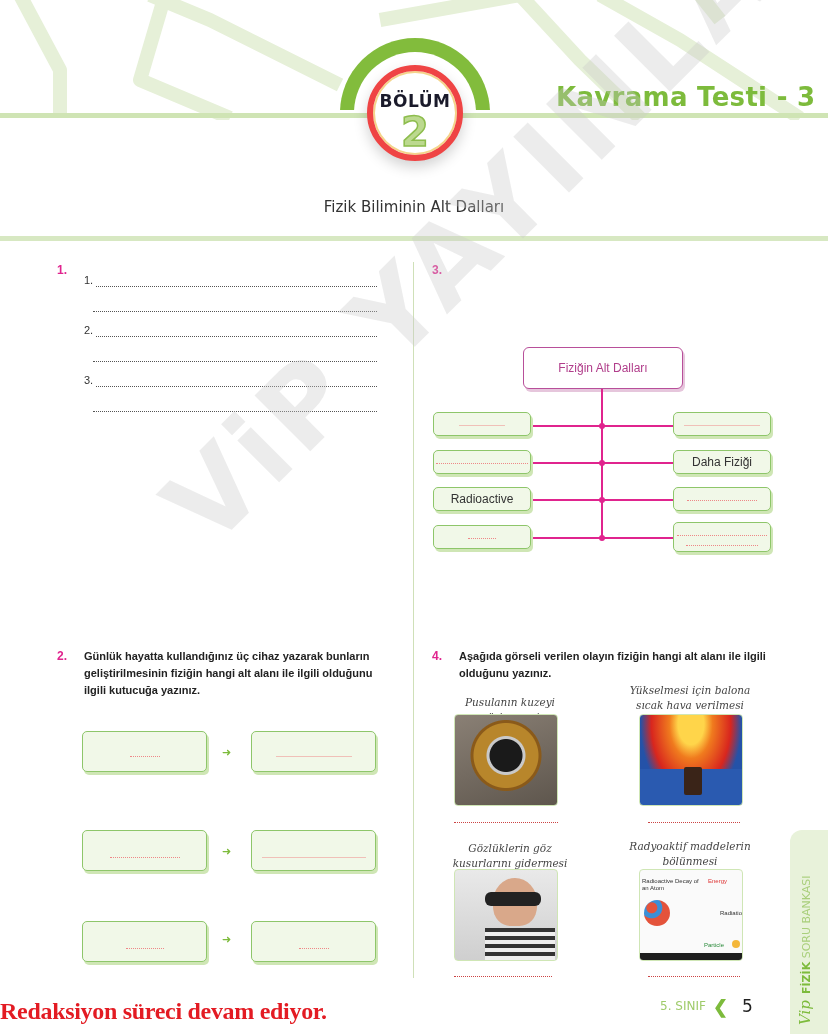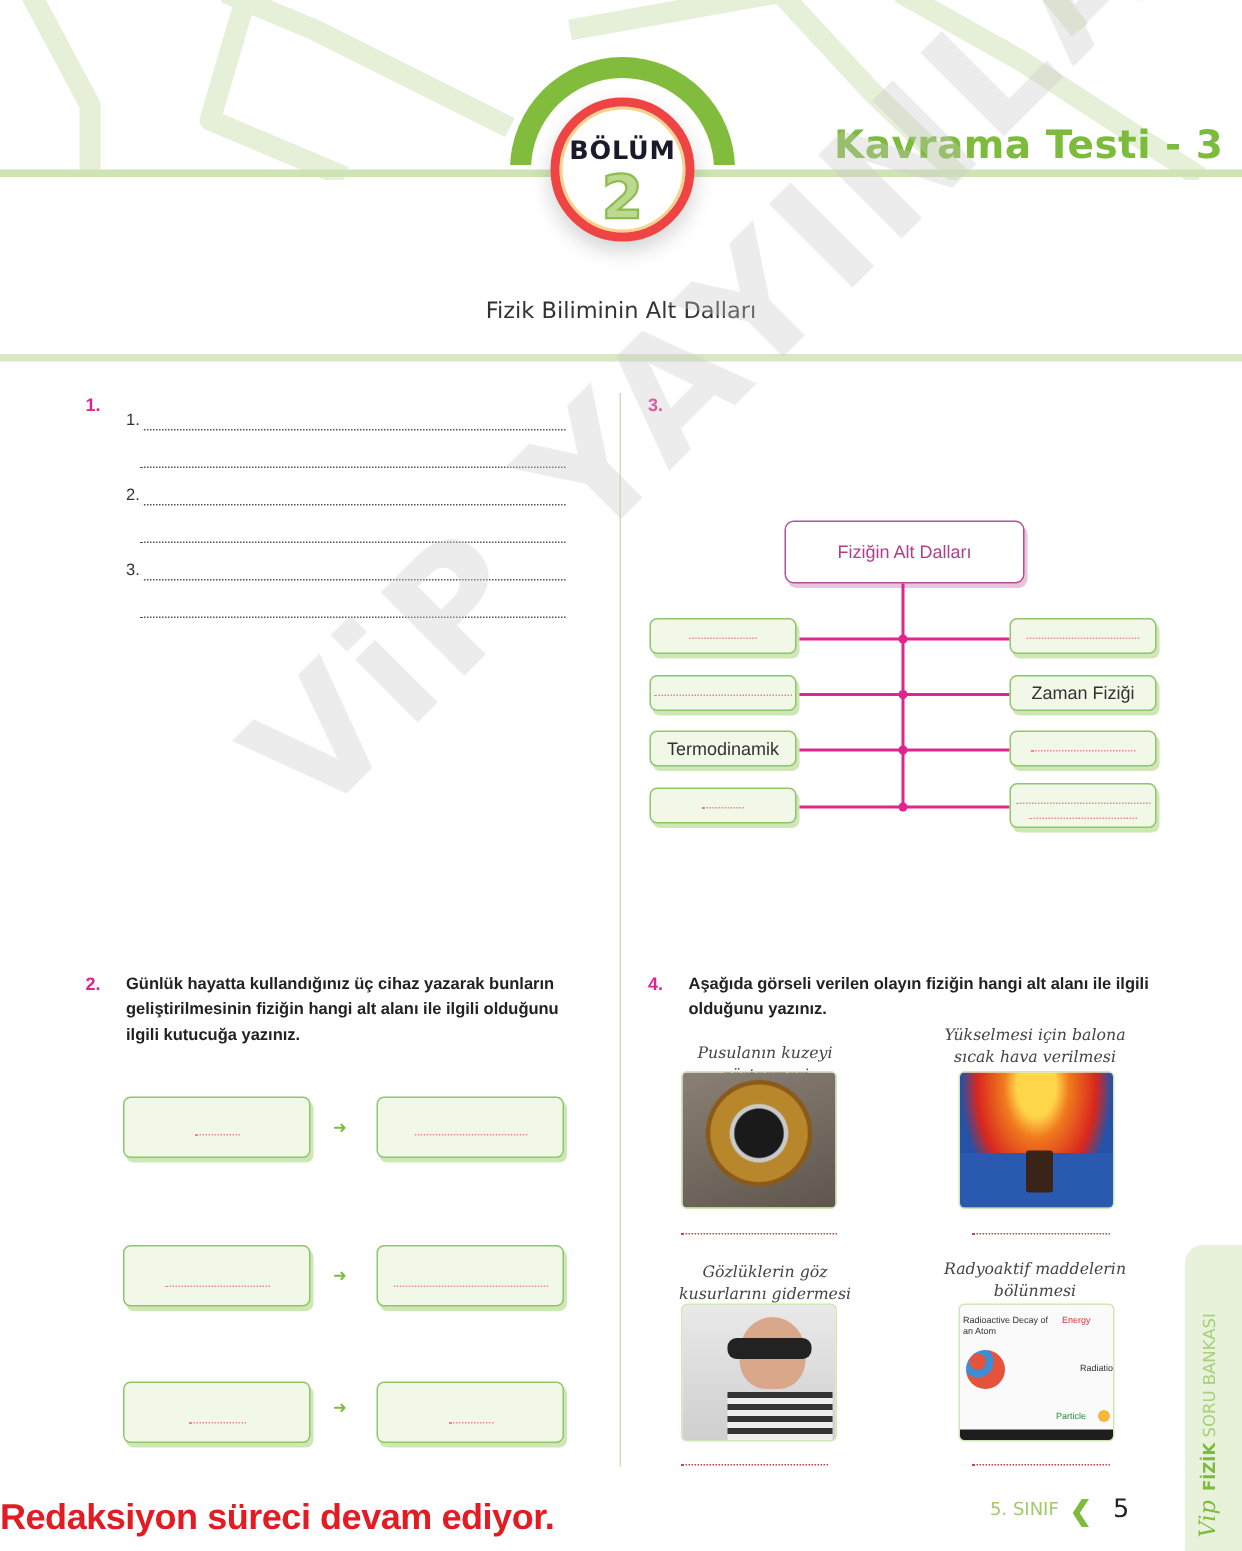--- a/index.html
+++ b/index.html
@@ -41,21 +41,21 @@
   .trunk { position: absolute; left: 601px; top: 389px; width: 2px; height: 150px; background: #e0248e; }
   .branch { position: absolute; height: 2px; background: #e0248e; }
   .node { position: absolute; width: 6px; height: 6px; border-radius: 50%; background: #e0248e; }
 
   .arrow { position: absolute; width: 10px; height: 10px; color: #7dbb3c; font-size: 11px; line-height: 10px; }
 
   .cap { position: absolute; font-family: "DejaVu Serif", serif; font-style: italic; font-size: 10.5px; color: #444; text-align: center; line-height: 15px; }
   .photo { position: absolute; width: 104px; height: 92px; border-radius: 4px; overflow: hidden; border: 1.5px solid #cfe6b5; }
   .ans { position: absolute; border-bottom: 1.5px dotted #c44; }
 
-  .footer-red { position: absolute; left: 0; top: 998px; font-size: 24px; font-weight: bold; color: #e31b23; font-family: Liberation Sans, sans-serif; letter-spacing: -0.3px; }
+  .footer-red { position: absolute; left: 0; top: 998px; font-size: 24px; font-weight: bold; color: #e31b23; font-family: Liberation Serif, serif; letter-spacing: -0.3px; }
   .grade { position: absolute; left: 660px; top: 999px; font-size: 12px; color: #9fcb6a; font-family: "DejaVu Sans", sans-serif; }
   .chev { position: absolute; left: 713px; top: 996px; font-size: 18px; color: #7dbb3c; font-weight: bold; }
   .pnum { position: absolute; left: 742px; top: 996px; font-size: 17px; color: #222; font-family: "DejaVu Sans", sans-serif; }
   .side-tab { position: absolute; left: 790px; top: 830px; width: 40px; height: 204px; background: #e8f2da; border-radius: 12px 0 0 0; }
   .side-text { position: absolute; left: 796px; top: 1025px; transform-origin: left top; transform: rotate(-90deg); white-space: nowrap; font-size: 11px; font-family: "DejaVu Sans", sans-serif; color: #a9cf7b; }
   .side-text b { color: #7dbb3c; }
   .side-text i { font-family: "DejaVu Serif", serif; color: #7dbb3c; font-size: 15px; margin-right: 6px; }
 
   .watermark { position: absolute; left: 140px; top: 480px; font-size: 108px; font-weight: 900; color: rgba(200,200,200,0.35); transform: rotate(-45deg); transform-origin: left top; white-space: nowrap; pointer-events: none; font-family: "DejaVu Sans", sans-serif; letter-spacing: 6px; }
 </style>
@@ -129,31 +129,31 @@
 <div class="node" style="left:599px; top:497px;"></div>
 <div class="node" style="left:599px; top:535px;"></div>
 
 <div class="box" style="left:433px; top:412px; width:98px; height:24px;">
     <div class="fill" style="width:45px;"></div>
   </div>
 <div class="box" style="left:433px; top:450px; width:98px; height:24px;">
     <div class="fill" style="width:92px;"></div>
   </div>
 <div class="box" style="left:433px; top:487px; width:98px; height:24px;">
-    <div class="txt">Termodinamik</div>
+    <div class="txt">Radioactive</div>
   </div>
 <div class="box" style="left:433px; top:525px; width:98px; height:24px;">
     <div class="fill" style="width:28px;"></div>
   </div>
 
 <div class="box" style="left:673px; top:412px; width:98px; height:24px;">
     <div class="fill" style="width:75px;"></div>
   </div>
 <div class="box" style="left:673px; top:450px; width:98px; height:24px;">
-    <div class="txt">Zaman Fiziği</div>
+    <div class="txt">Daha Fiziği</div>
   </div>
 <div class="box" style="left:673px; top:487px; width:98px; height:24px;">
     <div class="fill" style="width:70px;"></div>
   </div>
 <div class="box" style="left:673px; top:522px; width:98px; height:30px;">
     <div class="fill" style="width:90px; bottom:15px;"></div>
     <div class="fill" style="width:72px; bottom:5px;"></div>
   </div>
 
 <div class="q" style="left:57px; top:648px; width:340px;">

